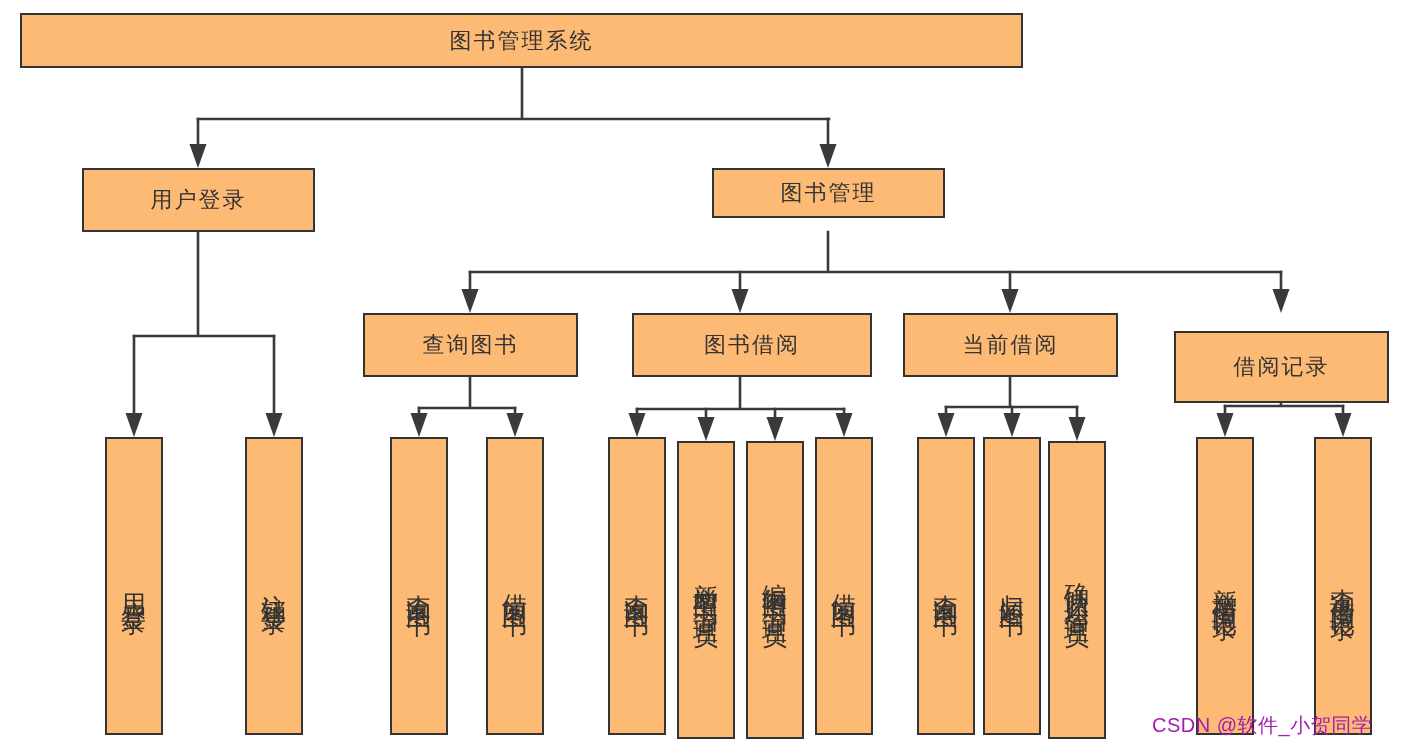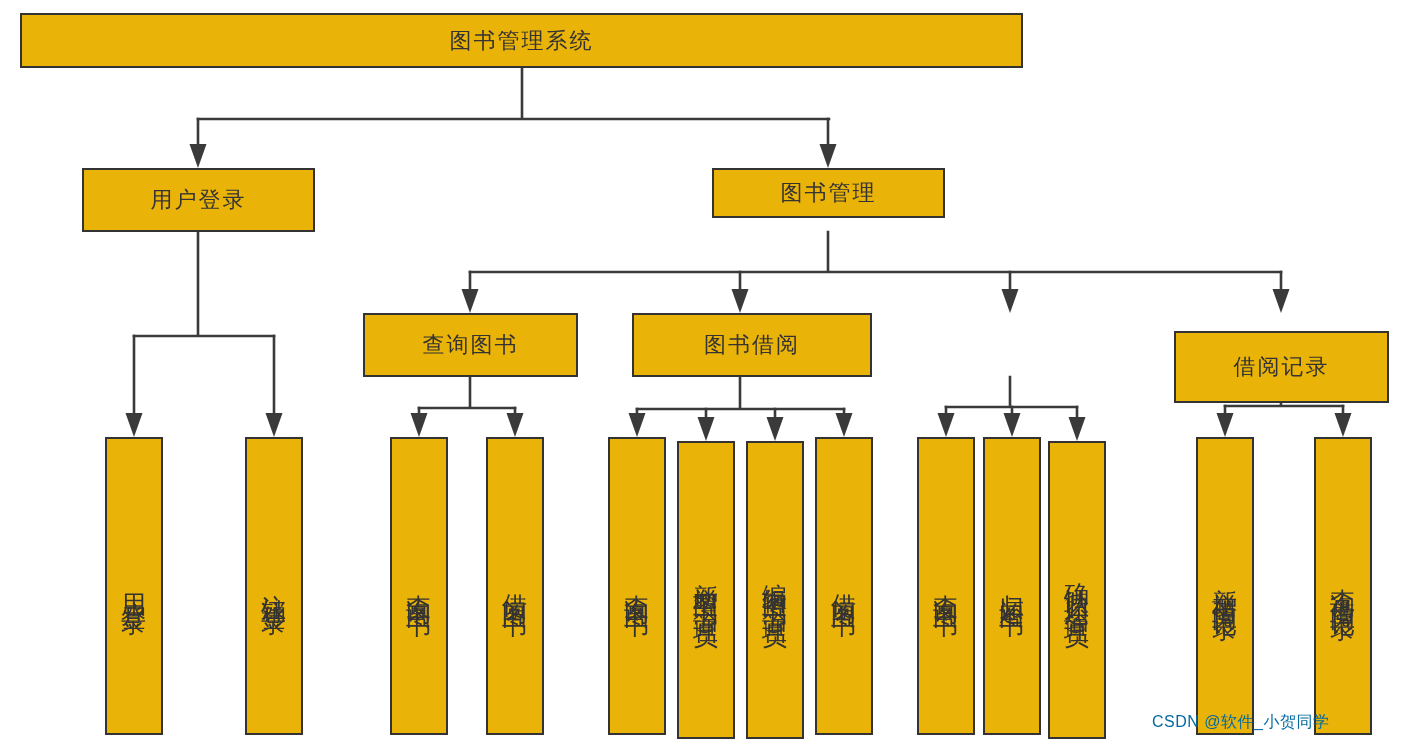--- a/index.html
+++ b/index.html
@@ -2,35 +2,35 @@
 <html><head>
 <meta charset="utf-8">
 <style>
   html,body { margin:0; padding:0; background:#ffffff; }
   .canvas {
     position:relative; width:1405px; height:747px; background:#ffffff;
     font-family:"Liberation Sans","DejaVu Sans",sans-serif; overflow:hidden;
   }
   .connectors { position:absolute; left:0; top:0; width:1405px; height:747px; }
   .node {
-    position:absolute; background:#eab308; border:2.5px solid #333333;
+    position:absolute; background:#fdba74; border:2.5px solid #333333;
     color:#333333; box-sizing:border-box;
   }
   .hbox {
     display:flex; align-items:center; justify-content:center;
     font-size:22px; letter-spacing:2px; white-space:nowrap;
   }
   .root { font-size:22px; }
   .vbox {
     writing-mode:vertical-lr; text-orientation:mixed;
     text-align:center; line-height:53px; font-size:25px; letter-spacing:6px;
   }
   .watermark {
     position:absolute; left:1152px; top:712px; z-index:10;
-    color:#0369a1; font-size:16px; letter-spacing:0.5px; white-space:nowrap;
+    color:#a21caf; font-size:20px; letter-spacing:0.5px; white-space:nowrap;
   }
 </style>
 </head>
 <body>
 
 <div class="canvas">
 
   <svg class="connectors" viewBox="0 0 1405 747" xmlns="http://www.w3.org/2000/svg">
 
     <path fill="none" stroke="#3a3a3a" stroke-width="2.6" stroke-linecap="square" d="
@@ -74,20 +74,21 @@
     </g>
   </svg>
 
   <div class="node hbox root" style="left:20px;top:13px;width:1003px;height:55px">图书管理系统</div>
 
   <div class="node hbox" style="left:82px;top:168px;width:233px;height:64px">用户登录</div>
   <div class="node hbox" style="left:712px;top:168px;width:233px;height:50px">图书管理</div>
 
   <div class="node hbox" style="left:363px;top:313px;width:215px;height:64px">查询图书</div>
   <div class="node hbox" style="left:632px;top:313px;width:240px;height:64px">图书借阅</div>
+  <div class="node hbox" style="left:903px;top:313px;width:215px;height:64px">当前借阅</div>
   <div class="node hbox" style="left:1174px;top:331px;width:215px;height:72px">借阅记录</div>
 
   <div class="node vbox" style="left:105px;top:437px;width:58px;height:298px">用户登录</div>
   <div class="node vbox" style="left:245px;top:437px;width:58px;height:298px">注销登录</div>
 
   <div class="node vbox" style="left:390px;top:437px;width:58px;height:298px">查询图书</div>
   <div class="node vbox" style="left:486px;top:437px;width:58px;height:298px">借阅图书</div>
 
   <div class="node vbox" style="left:608px;top:437px;width:58px;height:298px">查询图书</div>
   <div class="node vbox" style="left:677px;top:441px;width:58px;height:298px">新增图书（管理员）</div>

